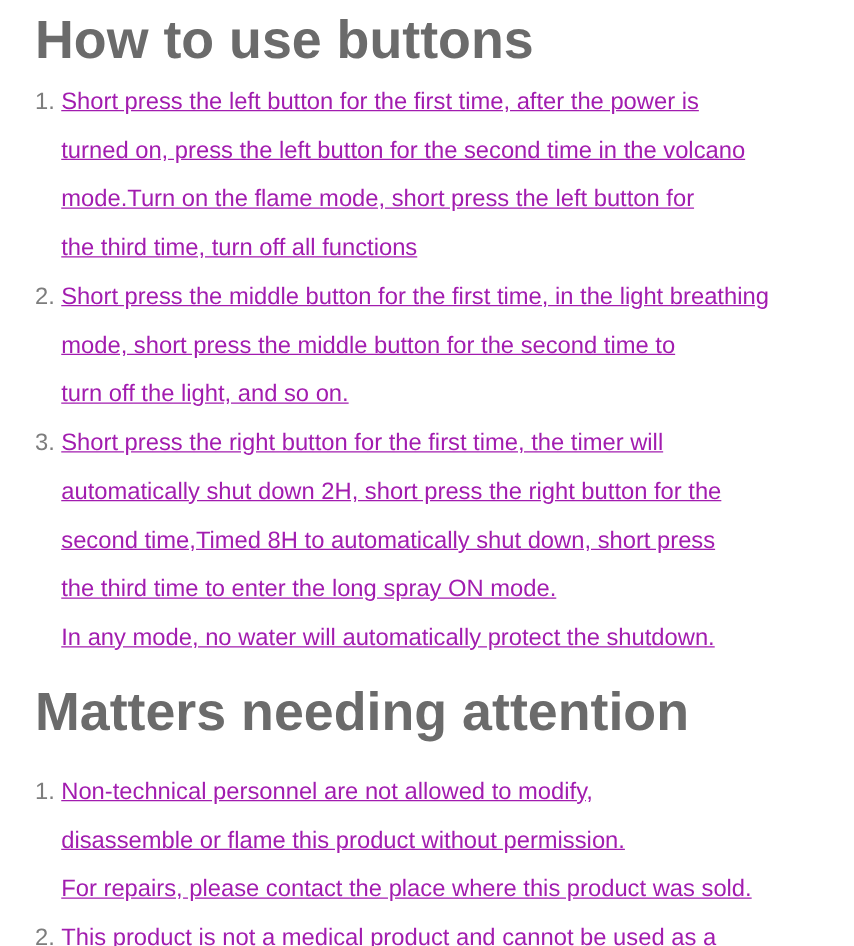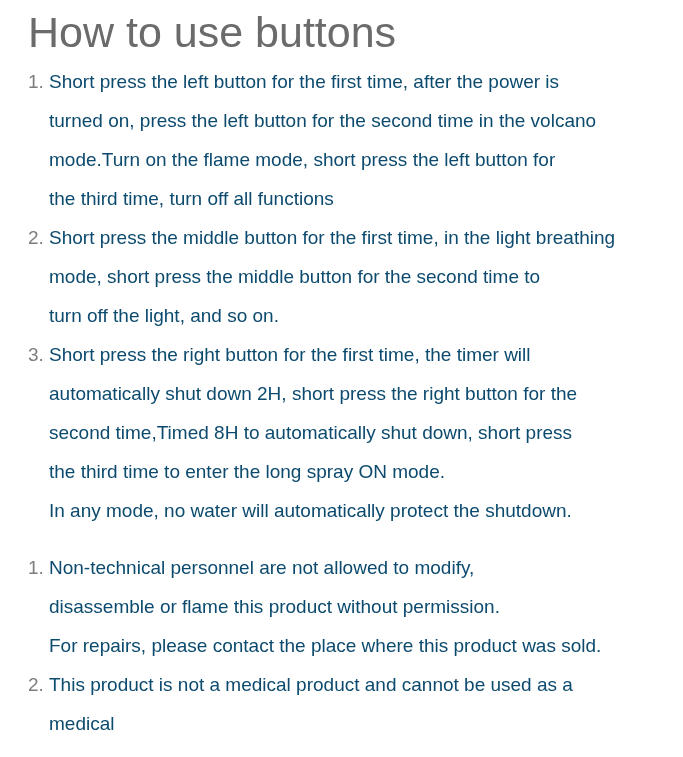--- a/index.html
+++ b/index.html
@@ -12,21 +12,21 @@
     height: 757px;
     box-sizing: border-box;
     background: #ffffff;
     padding: 6px 10px 0 28px;
     font-family: "Liberation Sans", "DejaVu Sans", sans-serif;
     overflow: hidden;
   }
   .section-title {
     margin: 0;
     font-size: 43px;
-    font-weight: 400;
+    font-weight: 700;
     line-height: 52px;
     color: #6b6b6b;
     letter-spacing: 0px;
   }
   .section-title.second {
     margin-top: 14px;
   }
   .instruction-list {
     margin: 4px 0 0 0;
     padding: 0;
@@ -39,22 +39,23 @@
   .item-number {
     flex: 0 0 21px;
     font-size: 19px;
     line-height: 39px;
     color: #7d7d7d;
   }
   .item-text {
     flex: 1;
     font-size: 19px;
     line-height: 39px;
-    color: #0c4a6e;
+    color: #a21caf;
     white-space: pre-line;
+    text-decoration: underline;
   }
   .list-2 {
     margin-top: 18px;
   }
 </style>
 </head>
 <body>
 
 <div class="page">
 
@@ -77,20 +78,21 @@
     <li class="list-item">
       <span class="item-number">3.</span>
       <span class="item-text">Short press the right button for the first time, the timer will
 automatically shut down 2H, short press the right button for the
 second time,Timed 8H to automatically shut down, short press
 the third time to enter the long spray ON mode.
 In any mode, no water will automatically protect the shutdown.</span>
     </li>
   </ol>
 
+  <h1 class="section-title second">Matters needing attention</h1>
 
   <ol class="instruction-list list-2">
     <li class="list-item">
       <span class="item-number">1.</span>
       <span class="item-text">Non-technical personnel are not allowed to modify,
 disassemble or flame this product without permission.
 For repairs, please contact the place where this product was sold.</span>
     </li>
     <li class="list-item">
       <span class="item-number">2.</span>

